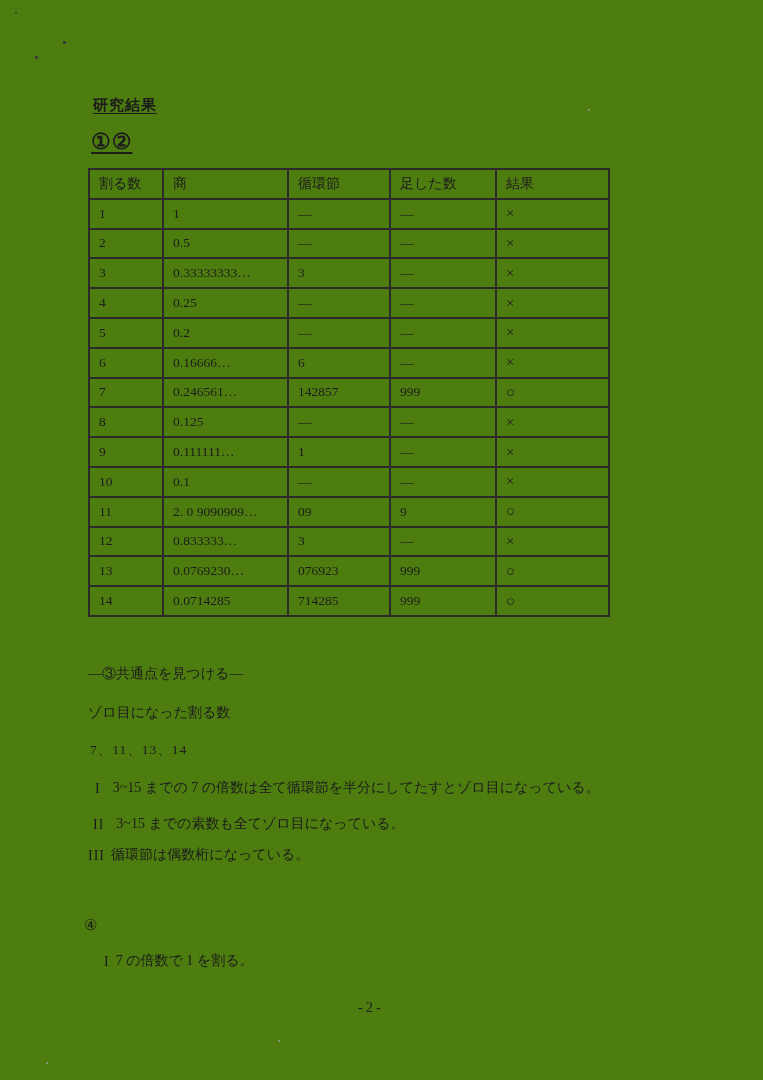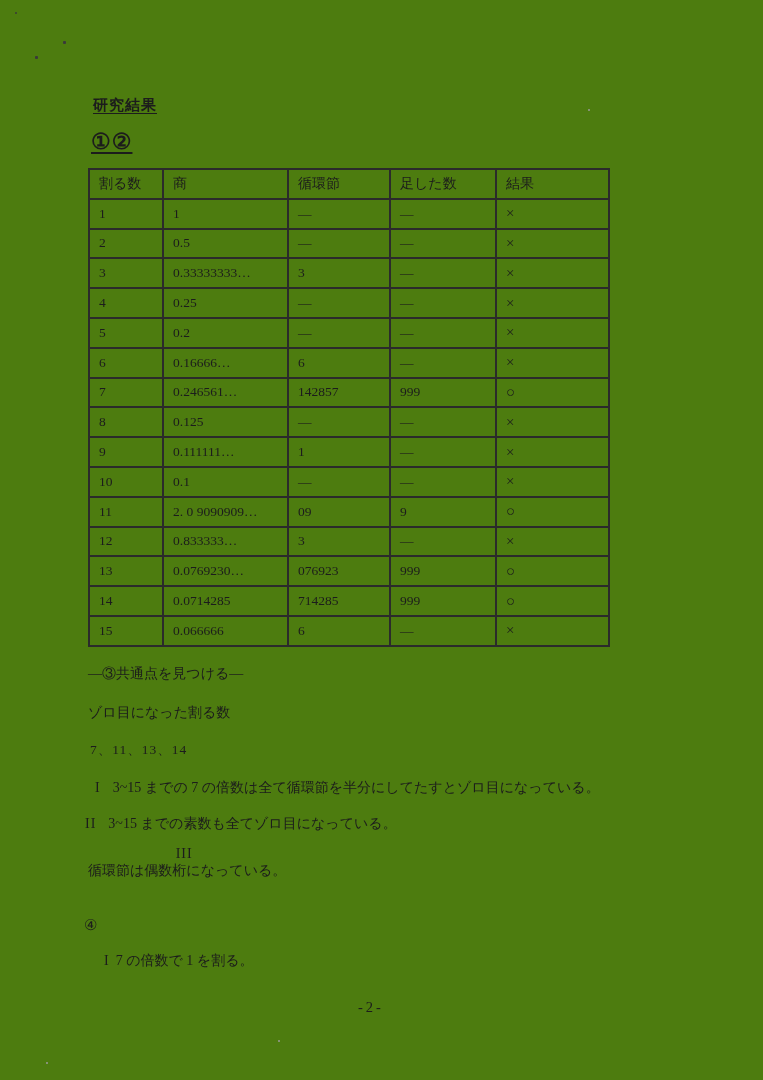--- a/index.html
+++ b/index.html
@@ -40,21 +40,21 @@
     vertical-align:middle;
     white-space:nowrap;
     overflow:hidden;
   }
   table.results th{font-size:14px;}
   table.results td.result{font-size:15px;}
   .pline{
     position:absolute;
     font-size:14px;
     white-space:nowrap;
-    display:flex;align-items:center;
+    display:flex;align-items:flex-end;
   }
   .pline .numeral{display:inline-block;margin-right:12px;letter-spacing:1px;}
   .pline .marker{display:inline-block;margin-right:14px;font-size:15px;}
   .page-number{
     position:absolute;left:358px;top:999px;
     font-size:14.5px;letter-spacing:3px;white-space:nowrap;
   }
   .speck{position:absolute;background:#3a3a3a;border-radius:1px;}
   .speck.faint{background:#9a9a9a;}
 </style>
@@ -182,53 +182,46 @@
         <td>999</td>
         <td class="result">○</td>
       </tr>
       <tr>
         <td>14</td>
         <td>0.0714285</td>
         <td>714285</td>
         <td>999</td>
         <td class="result">○</td>
       </tr>
-      <tr>
-        <td>15</td>
-        <td>0.066666</td>
-        <td>6</td>
-        <td>—</td>
-        <td class="result">×</td>
-      </tr>
     </tbody>
   </table>
 
   <div class="pline" style="left:88px;top:665px;">
     <span>―③共通点を見つける―</span>
   </div>
 
   <div class="pline" style="left:88px;top:704px;font-family:Liberation Mono, monospace;">
     <span>ゾロ目になった割る数</span>
   </div>
 
   <div class="pline" style="left:90px;top:741px;font-size:13.5px;letter-spacing:1px;">
     <span>7、11、13、14</span>
   </div>
 
   <div class="pline" style="left:95px;top:779px;">
     <span class="numeral">I</span>
     <span>3~15 までの 7 の倍数は全て循環節を半分にしてたすとゾロ目になっている。</span>
   </div>
 
-  <div class="pline" style="left:85px;top:815px;">
+  <div class="pline" style="left:93px;top:815px;">
     <span class="numeral">II</span>
     <span>3~15 までの素数も全てゾロ目になっている。</span>
   </div>
 
-  <div class="pline" style="left:88px;top:846px;flex-direction:column;">
+  <div class="pline" style="left:88px;top:846px;">
     <span class="numeral" style="margin-right:6px;">III</span>
     <span>循環節は偶数桁になっている。</span>
   </div>
 
   <div class="pline" style="left:84px;top:916px;">
     <span class="marker">④</span>
   </div>
 
   <div class="pline" style="left:104px;top:952px;">
     <span class="numeral" style="margin-right:6px;">I</span>

